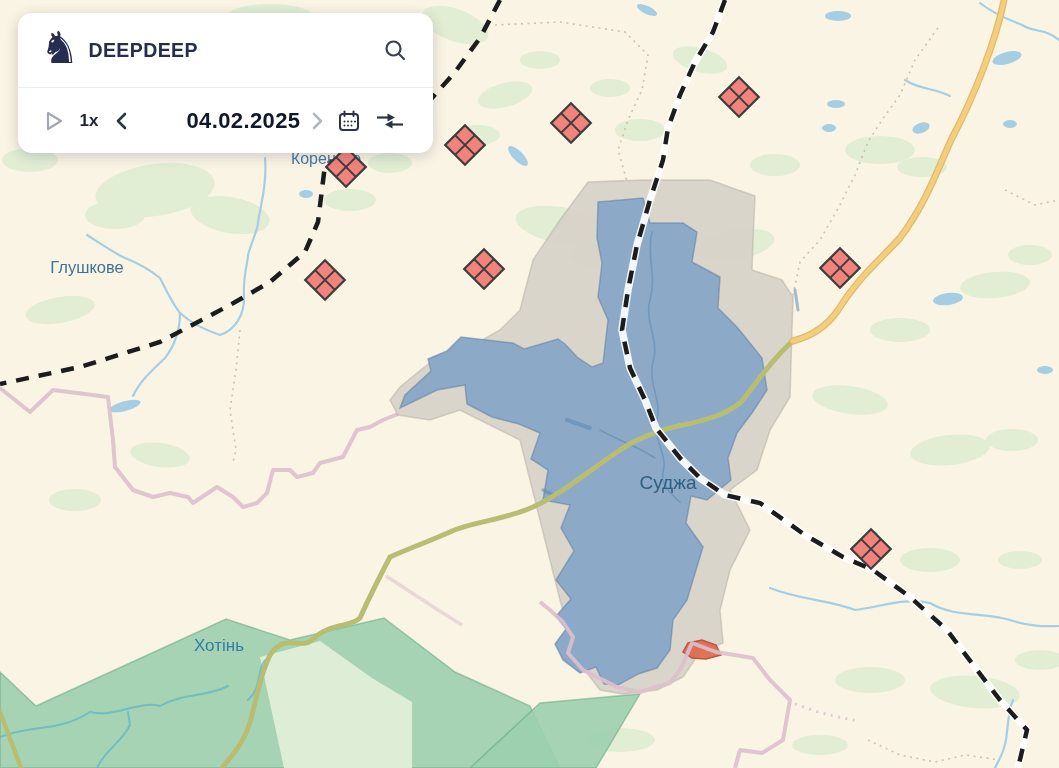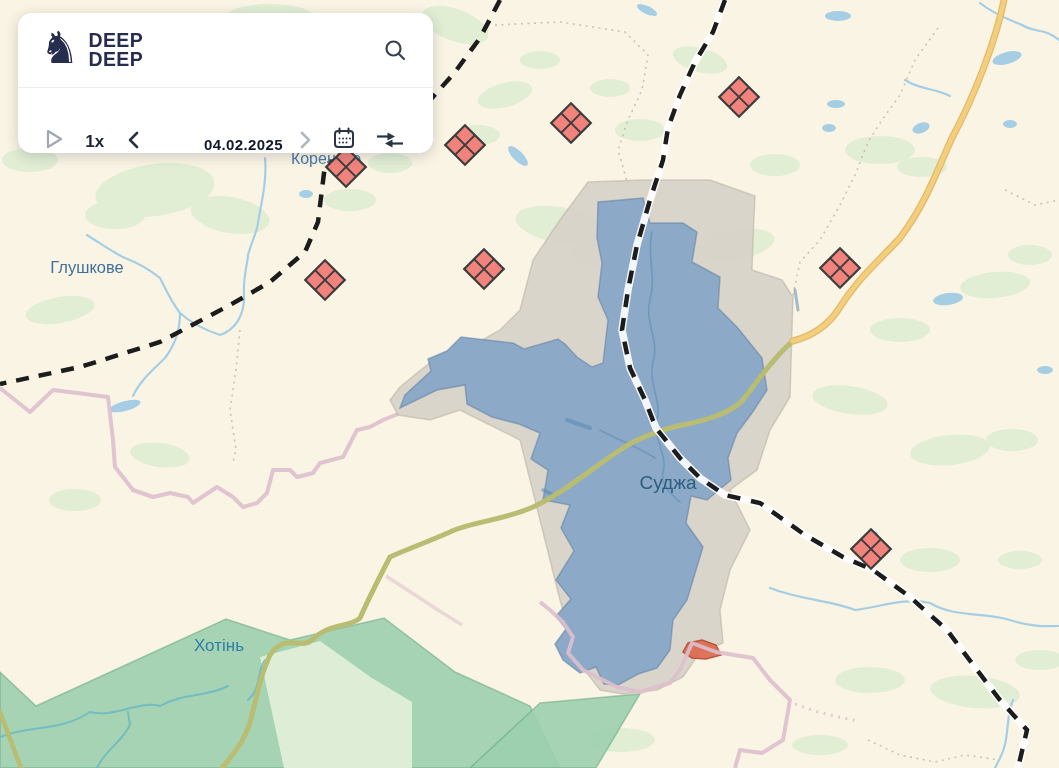--- a/index.html
+++ b/index.html
@@ -8,28 +8,28 @@
   #map-svg{position:absolute;left:0;top:0;width:1059px;height:768px;display:block;}
 
   
   .panel{position:absolute;left:18px;top:13px;width:415px;height:140px;background:#ffffff;
          border-radius:14px;box-shadow:0 3px 14px rgba(30,35,60,.20);z-index:10;}
   .panel-top{height:74px;display:flex;align-items:center;justify-content:space-between;
              padding:0 22px;border-bottom:1px solid #ebecf0;}
   .brand{display:flex;align-items:center;gap:9px;cursor:pointer;}
   .knight{font-family:"DejaVu Sans",sans-serif;font-size:44px;line-height:44px;color:#272d4e;
           margin-top:-4px;}
-  .brand-text{display:flex;flex-direction:column;font-weight:bold;font-size:19.5px;
+  .brand-text{display:flex;flex-direction:row;font-weight:bold;font-size:19.5px;
               line-height:19px;color:#272d4e;letter-spacing:.4px;text-align:right;}
   .icon-btn{background:none;border:none;padding:4px;cursor:pointer;display:flex;
             align-items:center;justify-content:center;}
-  .panel-bottom{height:65px;display:flex;align-items:flex-end;justify-content:space-between;
+  .panel-bottom{height:65px;display:flex;align-items:center;justify-content:space-between;
                 padding:0 24px;}
   .speed{font-size:17px;font-weight:bold;color:#1d2434;background:none;border:none;cursor:pointer;}
-  .date{font-size:15px;font-weight:600;color:#10182b;letter-spacing:.4px;cursor:pointer;margin-left:48px;}
+  .date{font-size:22px;font-weight:600;color:#10182b;letter-spacing:.4px;cursor:pointer;margin-left:48px;}
 </style>
 </head>
 <body>
 
 <div id="app">
 
   <svg id="map-svg" viewBox="0 0 1059 768" xmlns="http://www.w3.org/2000/svg">
 
     <rect x="0" y="0" width="1059" height="768" fill="#faf4e4"></rect>
 

